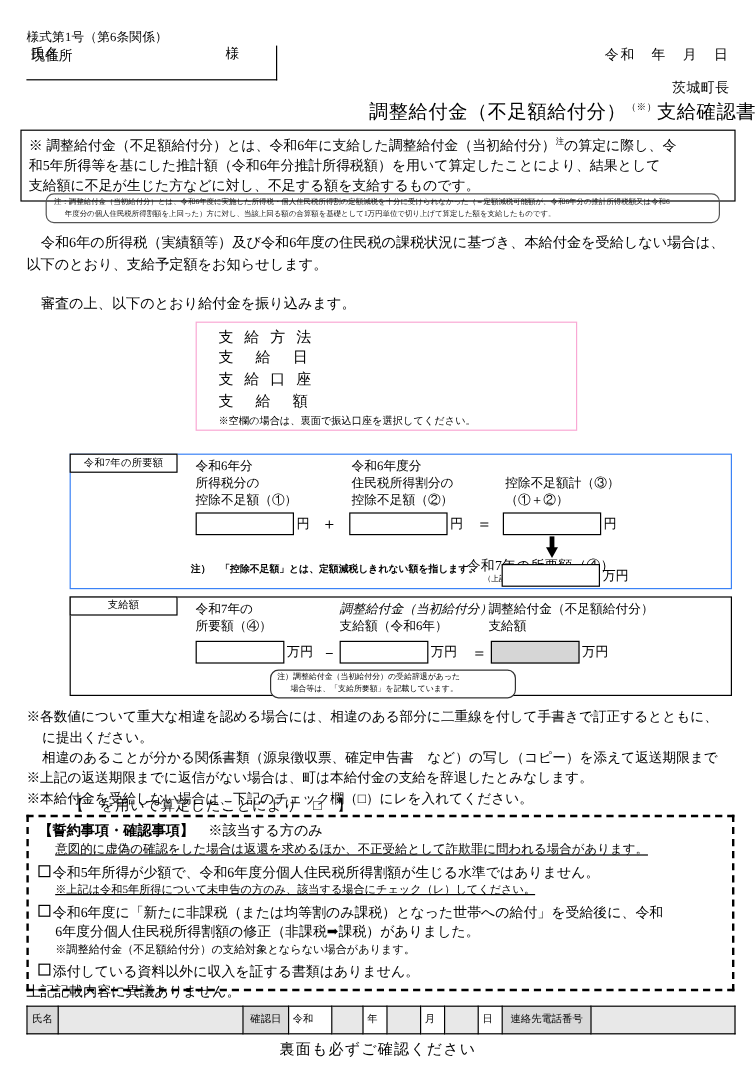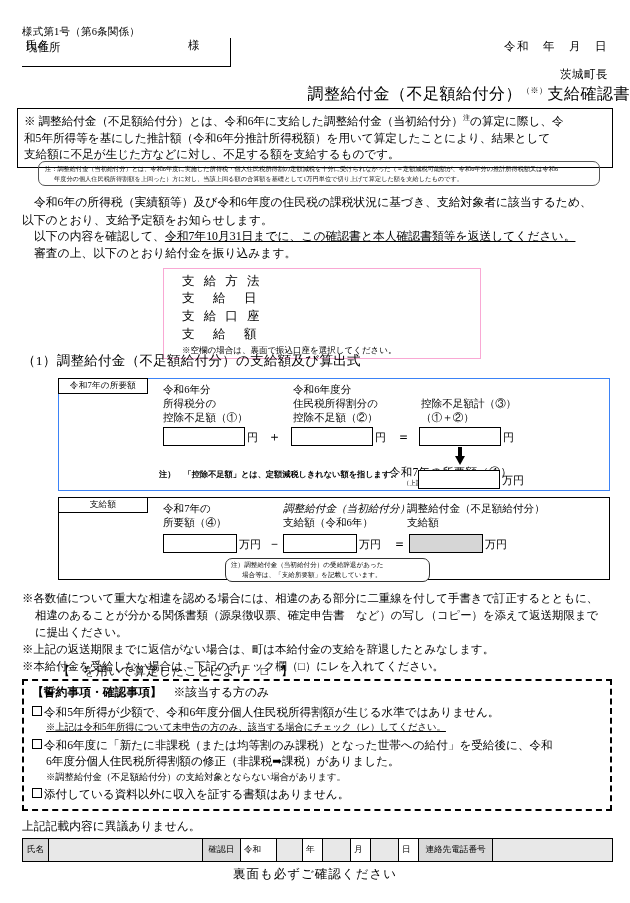--- a/index.html
+++ b/index.html
@@ -398,35 +398,33 @@
       <span class="hang">支給額に不足が生じた方などに対し、不足する額を支給するものです。</span>
     </div>
   </div>
 
   <div class="fineprint">
     <div>注：調整給付金（当初給付分）とは、令和6年度に実施した所得税・個人住民税所得割の定額減税を十分に受けられなかった（＝定額減税可能額が、令和6年分の推計所得税額又は令和6</div>
     <div class="l2">年度分の個人住民税所得割額を上回った）方に対し、当該上回る額の合算額を基礎として1万円単位で切り上げて算定した額を支給したものです。</div>
   </div>
 
   <div class="para p1">
-    <div class="indent">令和6年の所得税（実績額等）及び令和6年度の住民税の課税状況に基づき、支給対象者に該当するため、</div>
+    <div class="indent">令和6年の所得税（実績額等）及び令和6年度の住民税の課税状況に基づき、本給付金を受給しない場合は、</div>
     <div>以下のとおり、支給予定額をお知らせします。</div>
   </div>
-  <div class="para p2 indent"><span>以下の内容を確認して、</span><span class="uline">令和7年10月31日までに、この確認書と本人確認書類等を返送してください。</span></div>
   <div class="para p3 indent">審査の上、以下のとおり給付金を振り込みます。</div>
 
   <div class="pay-box">
     <div class="pay-row">支 給 方 法</div>
     <div class="pay-row">支　給　日</div>
     <div class="pay-row">支 給 口 座</div>
     <div class="pay-row">支　給　額</div>
     <div class="pay-note">※空欄の場合は、裏面で振込口座を選択してください。</div>
   </div>
 
-  <div class="sec-head">（1）調整給付金（不足額給付分）の支給額及び算出式</div>
 
   <div class="calc1">
     <div class="row-tag tag1">令和7年の所要額</div>
 
     <div class="col-head" style="left:104px; top:4px;">令和6年分</div>
     <div class="col-head" style="left:104px; top:18px;">所得税分の</div>
     <div class="col-head" style="left:104px; top:32px;">控除不足額（①）</div>
     <div class="amt-box" style="left:104px; top:48px; width:82px;"></div>
     <div class="unit" style="left:188px; top:51px;">円</div>
 
@@ -480,30 +478,31 @@
     <div class="unit" style="left:426px; top:39px;">万円</div>
   </div>
 
   <div class="rounded-note" style="left:225px; top:558px; width:205px;">
     <div>注）調整給付金（当初給付分）の受給辞退があった</div>
     <div style="padding-left:11px;">場合等は、「支給所要額」を記載しています。</div>
   </div>
 
   <div class="notes">
     <span class="nline">※各数値について重大な相違を認める場合には、相違のある部分に二重線を付して手書きで訂正するとともに、</span>
+    <span class="nline ind1">に提出ください。</span>
     <span class="nline ind1">相違のあることが分かる関係書類（源泉徴収票、確定申告書　など）の写し（コピー）を添えて返送期限まで</span>
-    <span class="nline ind1">に提出ください。</span>
     <span class="nline">※上記の返送期限までに返信がない場合は、町は本給付金の支給を辞退したとみなします。</span>
     <span class="nline">※本給付金を受給しない場合は、下記のチェック欄（□）にレを入れてください。</span>
   </div>
 
   <div class="decl">【　を用いて算定したことにより　□　】</div>
 
   <div class="pledge">
     <div class="pledge-title"><span>【誓約事項・確認事項】</span><span class="mini">　</span><span class="mini">※該当する方のみ</span></div>
+    <div class="pledge-sub">意図的に虚偽の確認をした場合は返還を求めるほか、不正受給として詐欺罪に問われる場合があります。</div>
 
     <div class="chk-item">
       <span class="cbox"></span><span>令和5年所得が少額で、令和6年度分個人住民税所得割額が生じる水準ではありません。</span>
     </div>
     <div class="chk-sub u">※上記は令和5年所得について未申告の方のみ、該当する場合にチェック（レ）してください。</div>
 
     <div class="chk-item">
       <span class="cbox"></span><span>令和6年度に「新たに非課税（または均等割のみ課税）となった世帯への給付」を受給後に、令和</span>
       <span class="cont">6年度分個人住民税所得割額の修正（非課税➡課税）がありました。</span>
     </div>

